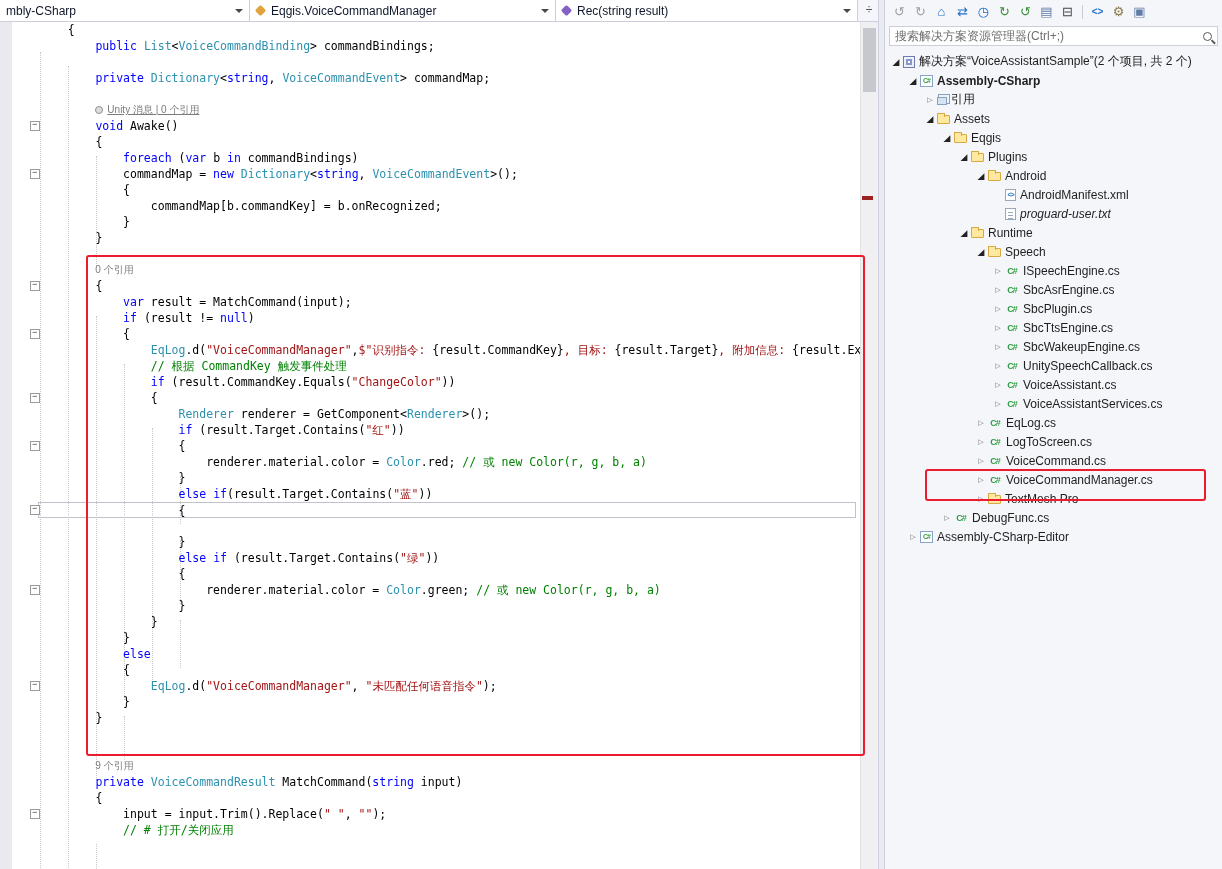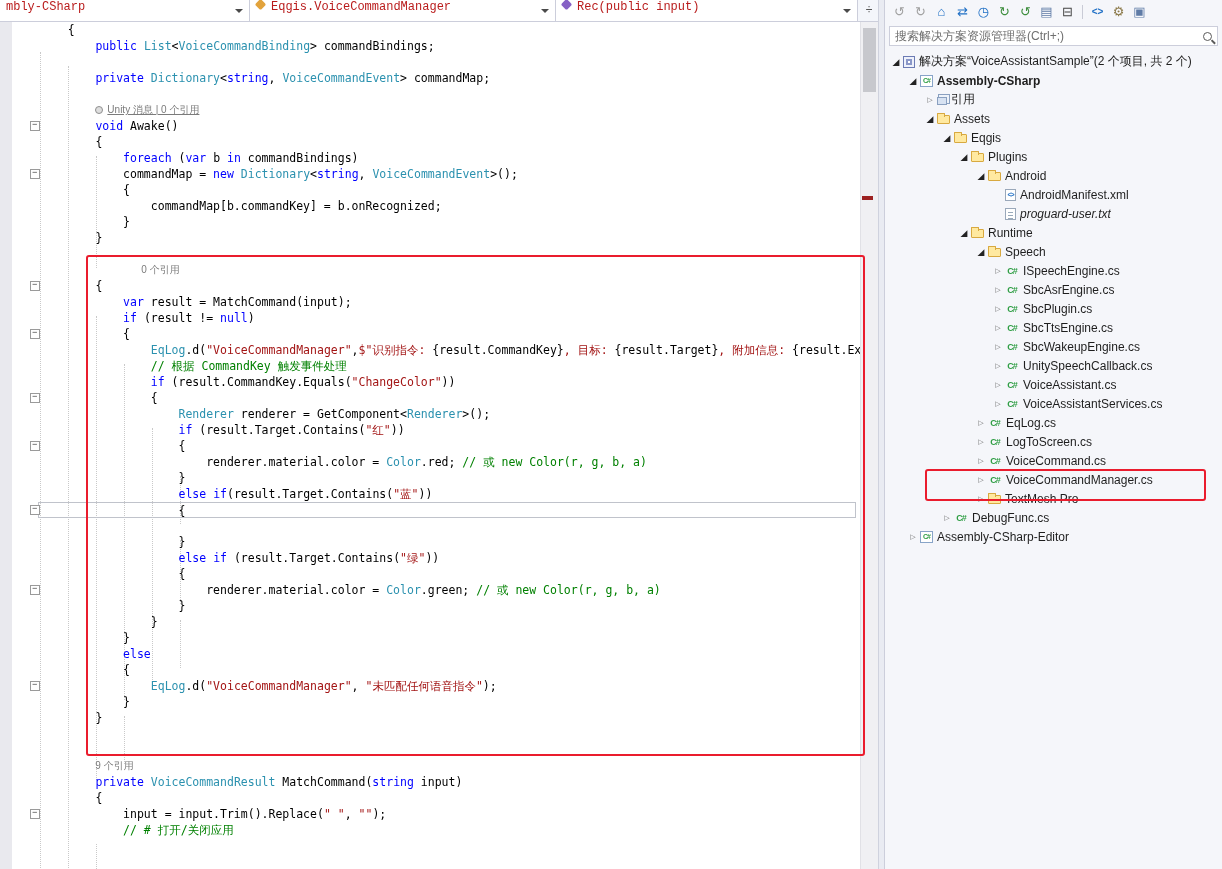--- a/index.html
+++ b/index.html
@@ -8,21 +8,21 @@
     width:1222px; height:869px; overflow:hidden; position:relative;
     font-family:"Liberation Sans", sans-serif; background:#fff; font-size:12px;
   }
 
   
   .editor-pane { position:absolute; left:0; top:0; width:878px; height:869px; background:#fff; }
 
   .nav-bar { position:absolute; left:0; top:0; width:860px; height:22px; background:#f4f6fb;
              border-bottom:1px solid #cccedb; display:flex; z-index:4; }
   .dd { position:relative; background:#fff; border-right:1px solid #cccedb; display:flex;
-        align-items:flex-start; padding:0 18px 0 6px; height:100%; color:#b91c1c; white-space:nowrap; overflow:hidden;font-family:Liberation Mono, monospace; }
+        align-items:center; padding:0 18px 0 6px; height:100%; color:#0f172a; white-space:nowrap; overflow:hidden; }
   .dd::after { content:""; position:absolute; right:6px; top:9px; border:4px solid transparent; border-top-color:#4a4a4a; }
   .dd1 { width:250px; }
   .dd2 { width:306px; }
   .dd3 { width:302px; }
   .dd-ic { width:9px; height:9px; margin-right:6px; flex:none; border-radius:2px; }
   .class-icon  { background:#e2a33c; transform:rotate(45deg) scale(.9); }
   .method-icon { background:#8661c5; transform:rotate(45deg) scale(.9); }
 
   .split-btn { position:absolute; left:860px; top:0; width:18px; height:22px; background:#f4f6fb;
                border-bottom:1px solid #cccedb; text-align:center; line-height:20px; color:#555; font-size:12px; z-index:4; }
@@ -110,21 +110,21 @@
   <div class="nav-bar">
     <div class="dd dd1">
       <span>mbly-CSharp</span>
     </div>
     <div class="dd dd2">
       <span class="dd-ic class-icon"></span>
       <span>Eqgis.VoiceCommandManager</span>
     </div>
     <div class="dd dd3">
       <span class="dd-ic method-icon"></span>
-      <span>Rec(public input)</span>
+      <span>Rec(string result)</span>
     </div>
   </div>
   <div class="split-btn">÷</div>
 
   <div class="code-wrap">
     <div class="bp-margin"></div>
 
     <div class="guide" style="left:40px;  top:30px;  height:828px;"></div>
     <div class="guide" style="left:68px;  top:44px;  height:812px;"></div>
     <div class="guide" style="left:96px;  top:134px; height:112px;"></div>
@@ -158,21 +158,21 @@
         <div class="code-line lens-line" style="padding-left: 95.36px; text-decoration: underline;"><span class="lens-ic"></span>Unity 消息 | 0 个引用</div>
         <div class="code-line"><span>        </span><span class="tk-k">void</span><span class="tk-n"> Awake()</span></div>
         <div class="code-line"><span>        </span><span class="tk-n">{</span></div>
         <div class="code-line"><span>            </span><span class="tk-k">foreach</span><span class="tk-n"> (</span><span class="tk-k">var</span><span class="tk-n"> b </span><span class="tk-k">in</span><span class="tk-n"> commandBindings)</span></div>
         <div class="code-line"><span>            </span><span class="tk-n">commandMap = </span><span class="tk-k">new</span><span class="tk-n"> </span><span class="tk-t">Dictionary</span><span class="tk-n">&lt;</span><span class="tk-k">string</span><span class="tk-n">, </span><span class="tk-t">VoiceCommandEvent</span><span class="tk-n">&gt;();</span></div>
         <div class="code-line"><span>            </span><span class="tk-n">{</span></div>
         <div class="code-line"><span>                </span><span class="tk-n">commandMap[b.commandKey] = b.onRecognized;</span></div>
         <div class="code-line"><span>            </span><span class="tk-n">}</span></div>
         <div class="code-line"><span>        </span><span class="tk-n">}</span></div>
         <div class="code-line"><span></span></div>
-        <div class="code-line lens-line" style="padding-left: 95.36px; margin-left: 46px;">0 个引用</div>
+        <div class="code-line lens-line" style="padding-left: 95.36px;">0 个引用</div>
         <div class="code-line"><span>        </span><span class="tk-n">{</span></div>
         <div class="code-line"><span>            </span><span class="tk-k">var</span><span class="tk-n"> result = MatchCommand(input);</span></div>
         <div class="code-line"><span>            </span><span class="tk-k">if</span><span class="tk-n"> (result != </span><span class="tk-k">null</span><span class="tk-n">)</span></div>
         <div class="code-line"><span>            </span><span class="tk-n">{</span></div>
         <div class="code-line"><span>                </span><span class="tk-t">EqLog</span><span class="tk-n">.d(</span><span class="tk-s">"VoiceCommandManager"</span><span class="tk-n">,</span><span class="tk-s">$"识别指令: </span><span class="tk-n">{result.CommandKey}</span><span class="tk-s">, 目标: </span><span class="tk-n">{result.Target}</span><span class="tk-s">, 附加信息: </span><span class="tk-n">{result.Extra}</span></div>
         <div class="code-line"><span>                </span><span class="tk-c">// 根据 CommandKey 触发事件处理</span></div>
         <div class="code-line"><span>                </span><span class="tk-k">if</span><span class="tk-n"> (result.CommandKey.Equals(</span><span class="tk-s">"ChangeColor"</span><span class="tk-n">))</span></div>
         <div class="code-line"><span>                </span><span class="tk-n">{</span></div>
         <div class="code-line"><span>                    </span><span class="tk-t">Renderer</span><span class="tk-n"> renderer = GetComponent&lt;</span><span class="tk-t">Renderer</span><span class="tk-n">&gt;();</span></div>
         <div class="code-line"><span>                    </span><span class="tk-k">if</span><span class="tk-n"> (result.Target.Contains(</span><span class="tk-s">"红"</span><span class="tk-n">))</span></div>

